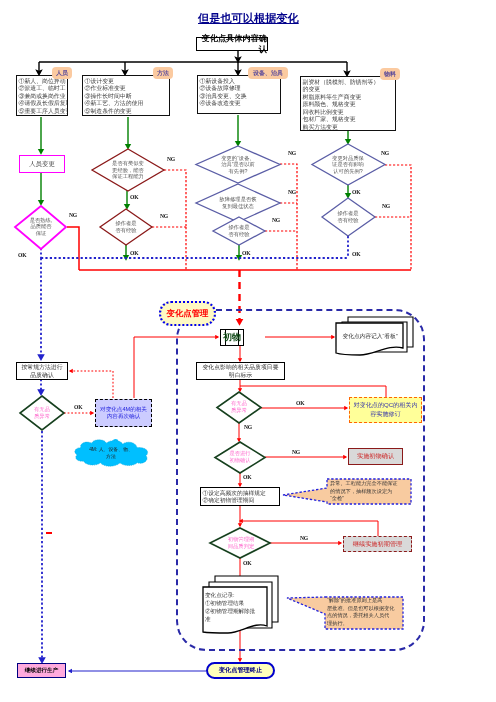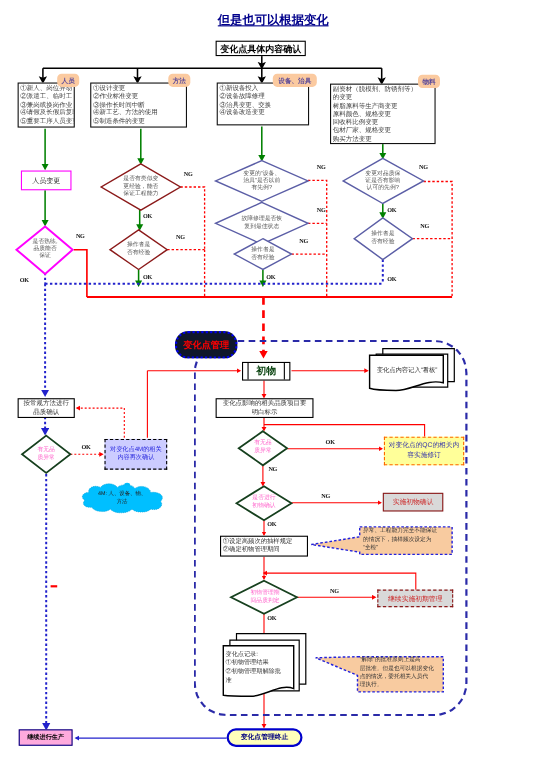--- a/index.html
+++ b/index.html
@@ -84,21 +84,21 @@
 
   <path d="M79,270 L411,270" stroke="#FF0000" stroke-width="1.6"></path>
 
   <path d="M239.5,270 L239.5,322" stroke="#FF0000" stroke-width="2.4" stroke-dasharray="7,5" marker-end="url(#ared2)"></path>
 
   <path d="M41,258 L41,359" stroke="#2222CC" stroke-width="1.8" stroke-dasharray="2.2,2.2" marker-end="url(#ablu)"></path>
  </g>
 </svg>
 
 <div class="abs title" style="left:198px;top:11px;">但是也可以根据变化</div>
-<div class="abs ctr hdrbox" style="left:196px;top:37px;width:82px;height:14px;">变化点具体内容确认</div>
+<div class="abs ctr hdrbox" style="left:196px;top:37px;width:72px;height:14px;text-align:right;">变化点具体内容确认</div>
 
 <div class="abs ctr tag" style="left:52px;top:67px;width:20px;height:12px;">人员</div>
 <div class="abs ctr tag" style="left:153px;top:67px;width:20px;height:12px;">方法</div>
 <div class="abs ctr tag" style="left:248px;top:67px;width:40px;height:12px;">设备、治具</div>
 <div class="abs ctr tag" style="left:380px;top:68px;width:20px;height:12px;">物料</div>
 
 <div class="abs catbox" style="left:16px;top:75px;width:52px;height:41px;">
   <div>①新人、岗位异动</div>
   <div>②派遣工、临时工</div>
   <div>③兼岗或换岗作业</div>
@@ -225,24 +225,24 @@
 
   <path d="M64,413 L93,413" stroke="#FF0000" stroke-width="1" stroke-dasharray="1.8,1.8" marker-end="url(#ared)"></path>
 
   <path d="M46,533 L52,533" stroke="#FF0000" stroke-width="2"></path>
  </g>
 </svg>
 
 <div class="abs" style="left:176px;top:309px;width:249px;height:342px;border:2.8px dashed #2A2AA8;
      border-radius:30px;background:transparent;"></div>
 
-<div class="abs ctr" style="left:159px;top:301px;width:57px;height:25px;background:#0f172a;
+<div class="abs ctr" style="left:159px;top:301px;width:57px;height:25px;background:#fef9c3;
      border:2.4px dotted #0000EE;border-radius:12px;color:#FF0000;font-size:8.4px;font-weight:bold;z-index:5;">变化点管理</div>
 
-<div class="abs" style="left:220px;top:329px;width:44px;height:17px;border:1.4px solid #000;background:#fff;">
+<div class="abs" style="left:220px;top:329px;width:24px;height:17px;border:1.4px solid #000;background:#fff;">
   <div style="position:absolute;left:4px;top:0;bottom:0;width:1.2px;background:#000;"></div>
   <div style="position:absolute;right:4px;top:0;bottom:0;width:1.2px;background:#000;"></div>
   <div class="ctr" style="position:absolute;inset:0;font-size:9px;font-weight:bold;color:#0B4411;">初物</div>
 </div>
 
 <svg class="abs" style="left:332px;top:312px;width:86px;height:48px;" viewBox="0 0 86 48">
   <path d="M16,5 H81 V35 H16 Z" fill="#fff" stroke="#000" stroke-width="1.1"></path>
   <path d="M10,10 H75 V40 H10 Z" fill="#fff" stroke="#000" stroke-width="1.1"></path>
   <path d="M4,11 H71 V36 C56,32 42,43 28,43 C18,43 10,43 4,41 Z" fill="#fff" stroke="#000" stroke-width="1.3"></path>
 </svg>

